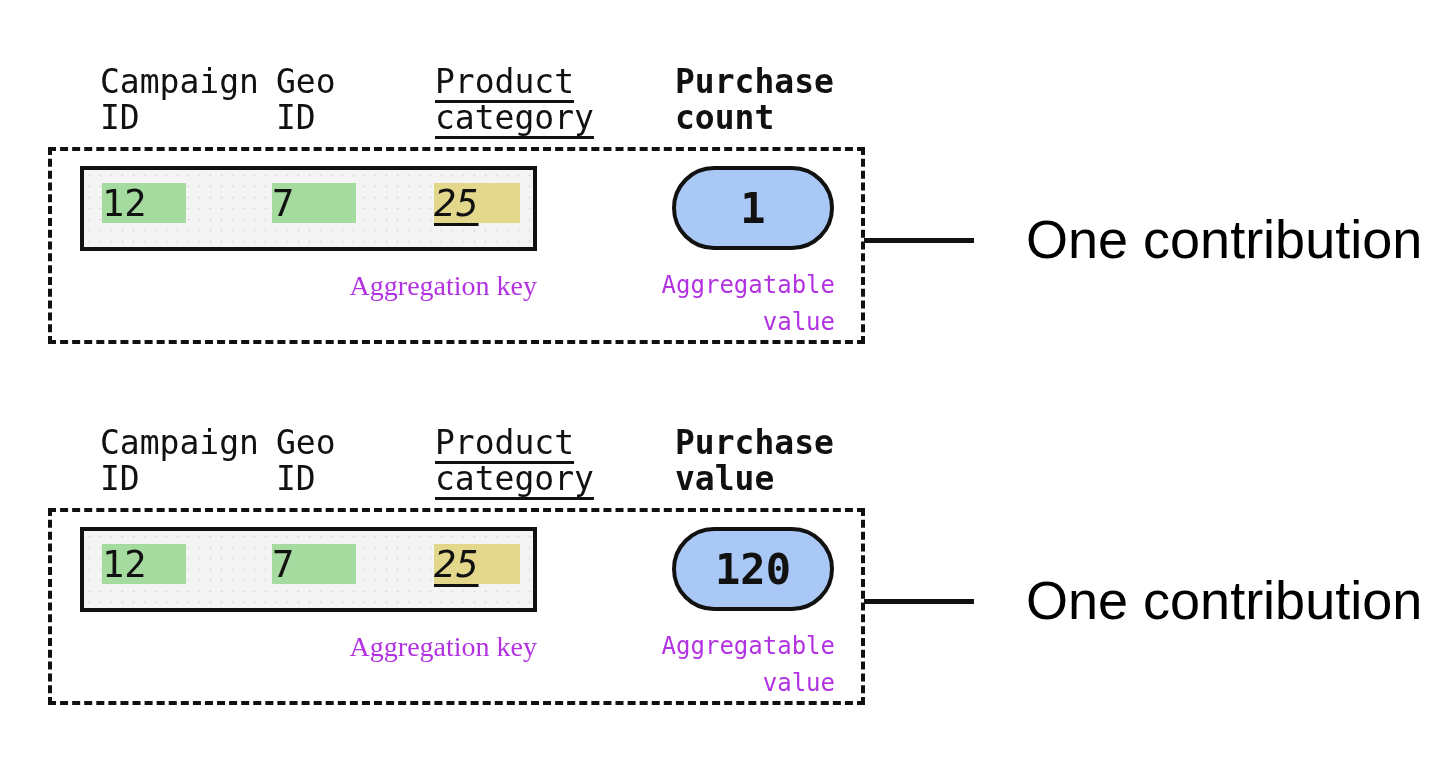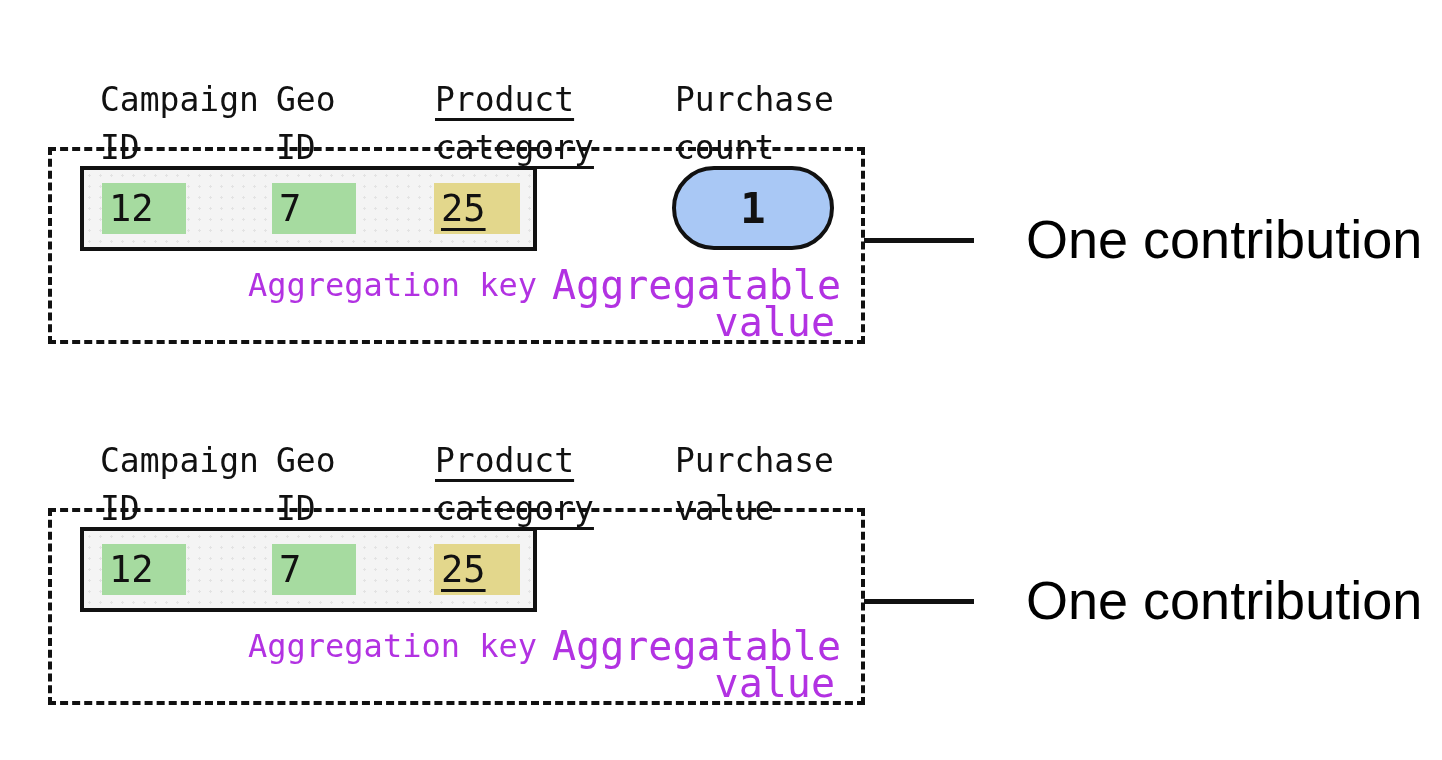--- a/index.html
+++ b/index.html
@@ -9,32 +9,32 @@
     height: 760px;
     background: #ffffff;
     overflow: hidden;
     font-family: "DejaVu Sans Mono", monospace;
     color: var(--ink);
   }
   .block { position: absolute; left: 0; width: 1442px; height: 360px; }
 
   .col-label {
     position: absolute;
-    top: 76px;
+    top: 64px;
     font-size: 33px;
-    line-height: 48px;
+    line-height: 36px;
     white-space: pre-line;
     color: var(--ink);
   }
   .col-label.u {
     text-decoration: underline;
     text-decoration-thickness: 3px;
     text-underline-offset: 7px;
   }
-  .col-label.bold { font-weight: normal; }
+  .col-label.bold { font-weight: bold; }
   .pos-c1 { left: 100px; }
   .pos-c2 { left: 270px; margin-left: 6px; }
   .pos-c3 { left: 435px; }
   .pos-c4 { left: 675px; }
 
   .dashed-box {
     position: absolute;
     left: 48px;
     top: 147px;
     width: 817px;
@@ -51,34 +51,34 @@
     height: 85px;
     border: 4px solid var(--ink);
     box-sizing: border-box;
     background-color: var(--record_bg);
     background-image: radial-gradient(circle, #e3e3e3 1.1px, transparent 1.1px);
     background-size: 11px 11px;
   }
   .cell {
     position: absolute;
     top: 13px;
-    height: 51px;
+    height: 40px;
     display: flex;
     align-items: center;
-    padding-left: 7px;
     box-sizing: border-box;
     font-size: 37px;
   }
   .cell.c1 { left: 18px;  width: 84px; background: var(--green); }
   .cell.c2 { left: 188px; width: 84px; background: var(--green); }
   .cell.c3 { left: 350px; width: 86px; background: var(--yellow); }
   .cell .u {
     text-decoration: underline;
     text-decoration-thickness: 3px;
     text-underline-offset: 7px;
+    font-style: italic;
   }
 
   .pill {
     position: absolute;
     left: 620px;
     top: 15px;
     width: 162px;
     height: 84px;
     border: 4px solid var(--ink);
     border-radius: 46px;
@@ -92,31 +92,32 @@
     color: var(--ink);
   }
 
   .agg-key {
     position: absolute;
     left: 28px;
     top: 116px;
     width: 457px;
     text-align: right;
     color: var(--magenta);
-    font-size: 32px;
+    font-size: 28px;
     line-height: 37px;
+    font-family: Liberation Serif, serif;
   }
   .agg-val {
     position: absolute;
     left: 500px;
     top: 116px;
     width: 283px;
     text-align: right;
     color: var(--magenta);
-    font-size: 40px;
+    font-size: 24px;
     line-height: 37px;
     white-space: pre-line;
   }
 
   .connector {
     position: absolute;
     left: 864px;
     top: 238px;
     width: 110px;
     height: 5px;
@@ -188,20 +189,23 @@
         <div class="cell c1">
           <span>12</span>
         </div>
         <div class="cell c2">
           <span>7</span>
         </div>
         <div class="cell c3">
           <span class="u">25</span>
         </div>
       </div>
+      <div class="pill">
+        <span>120</span>
+      </div>
       <div class="agg-key">Aggregation key</div>
       <div class="agg-val">Aggregatable
 value</div>
     </div>
 
     <div class="connector"></div>
     <div class="callout">One contribution</div>
   </section>
 
 </div>

